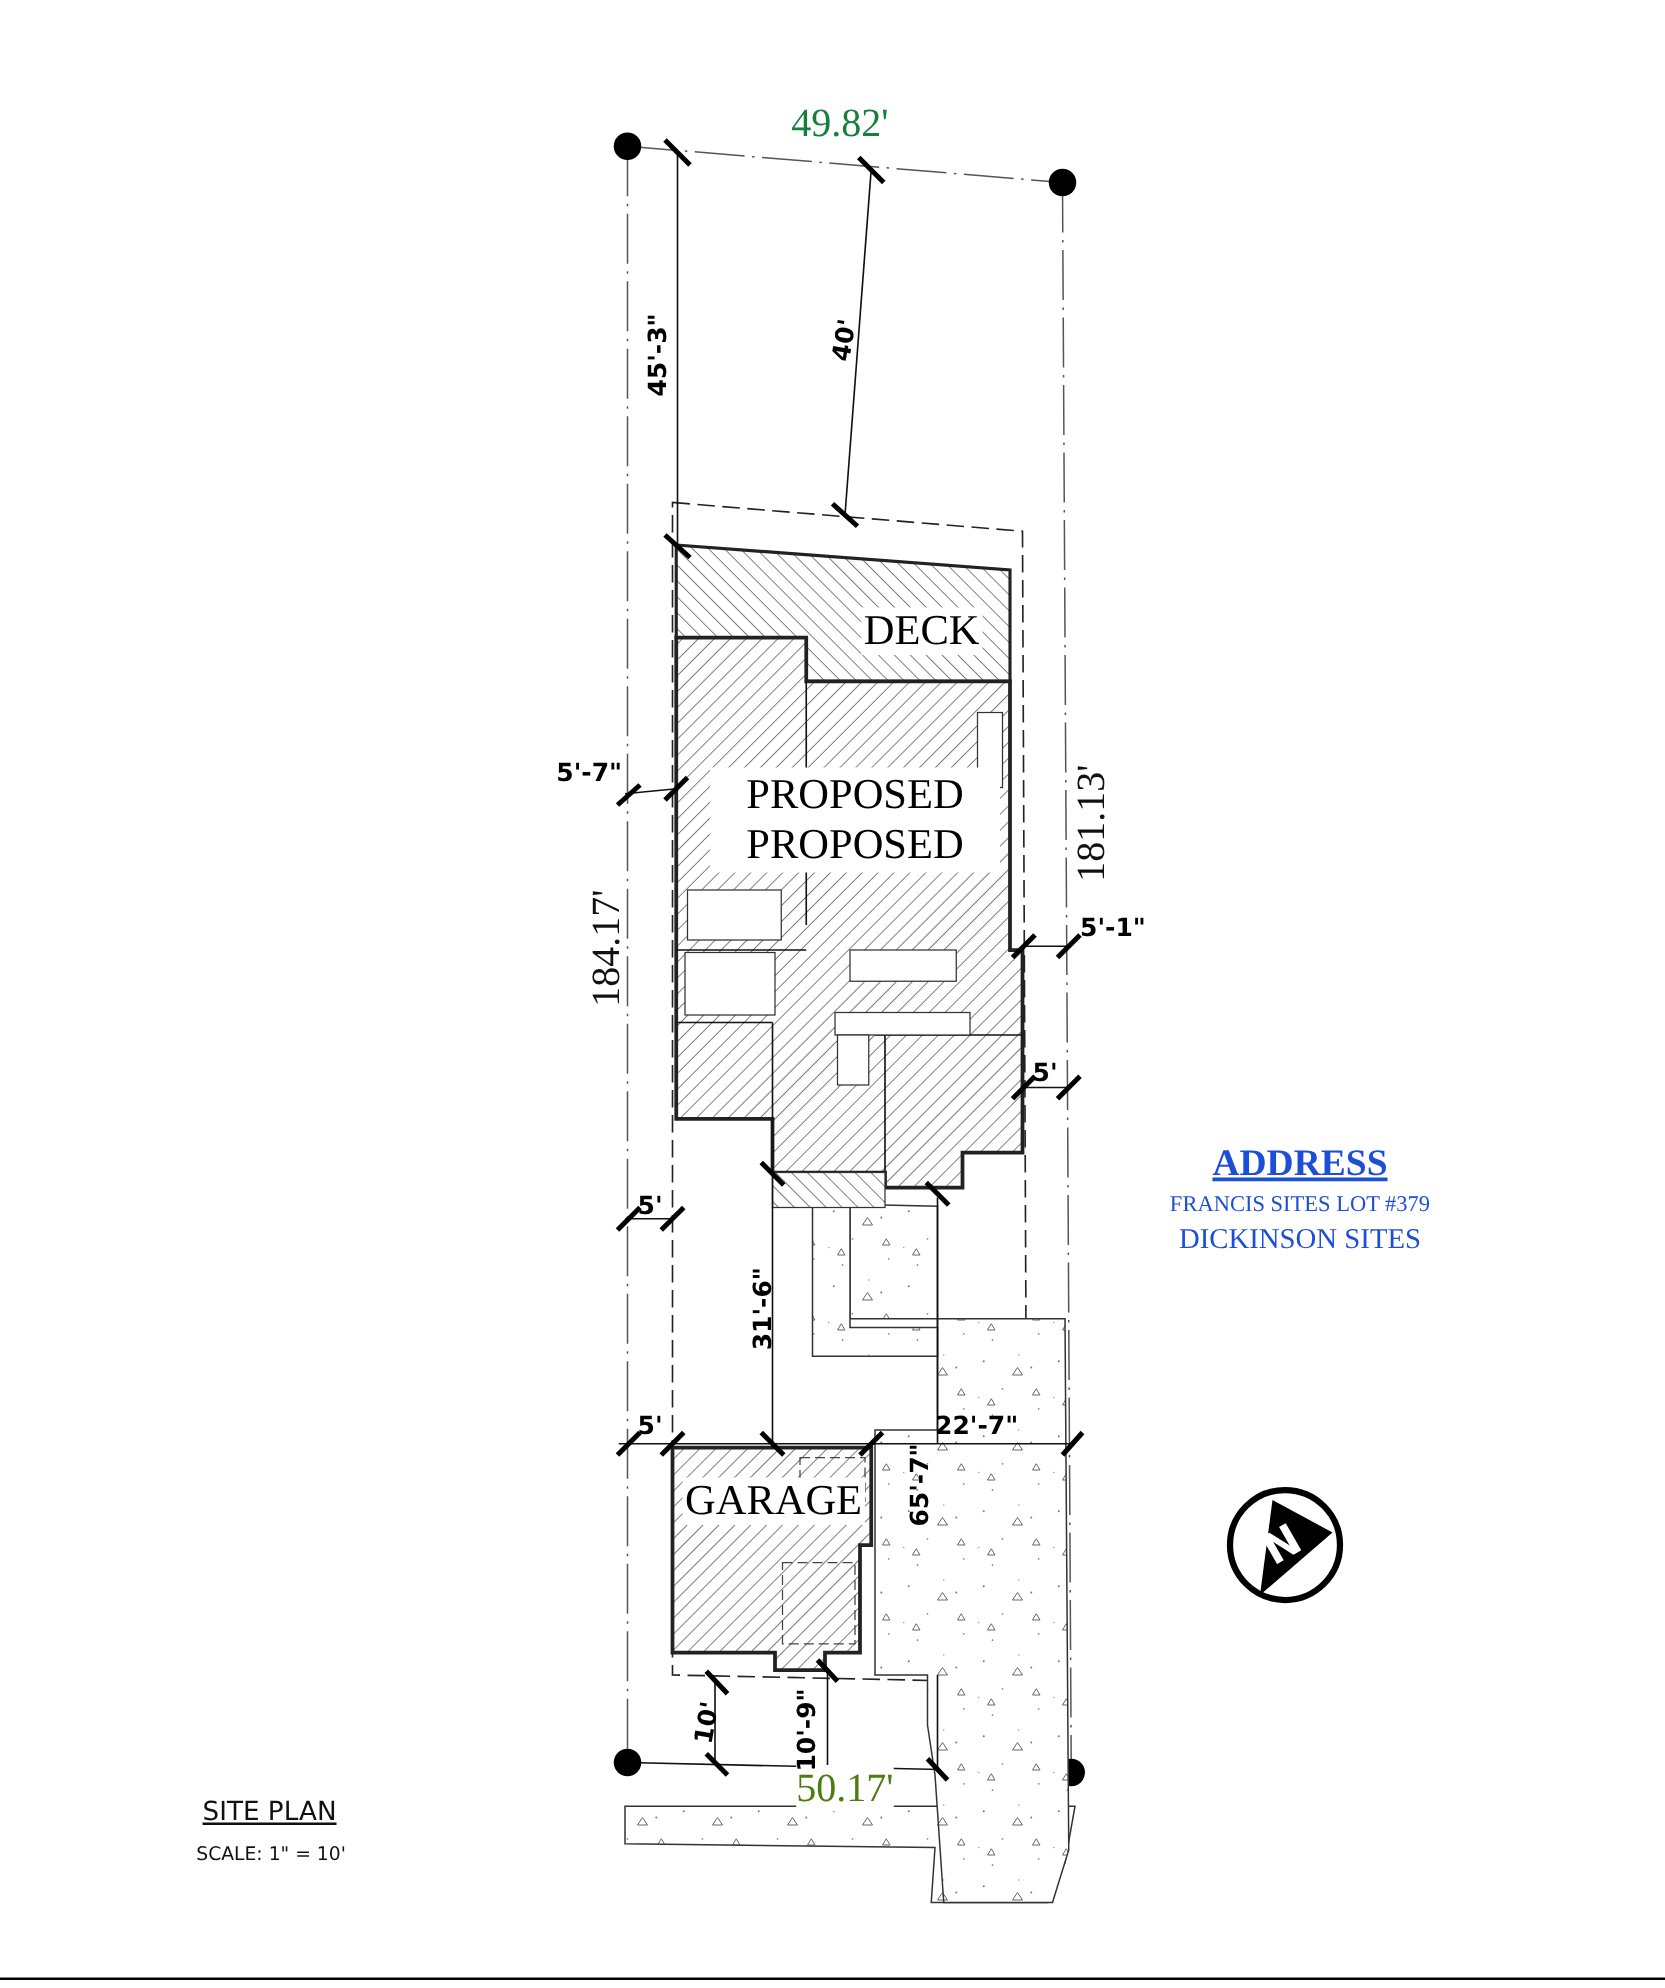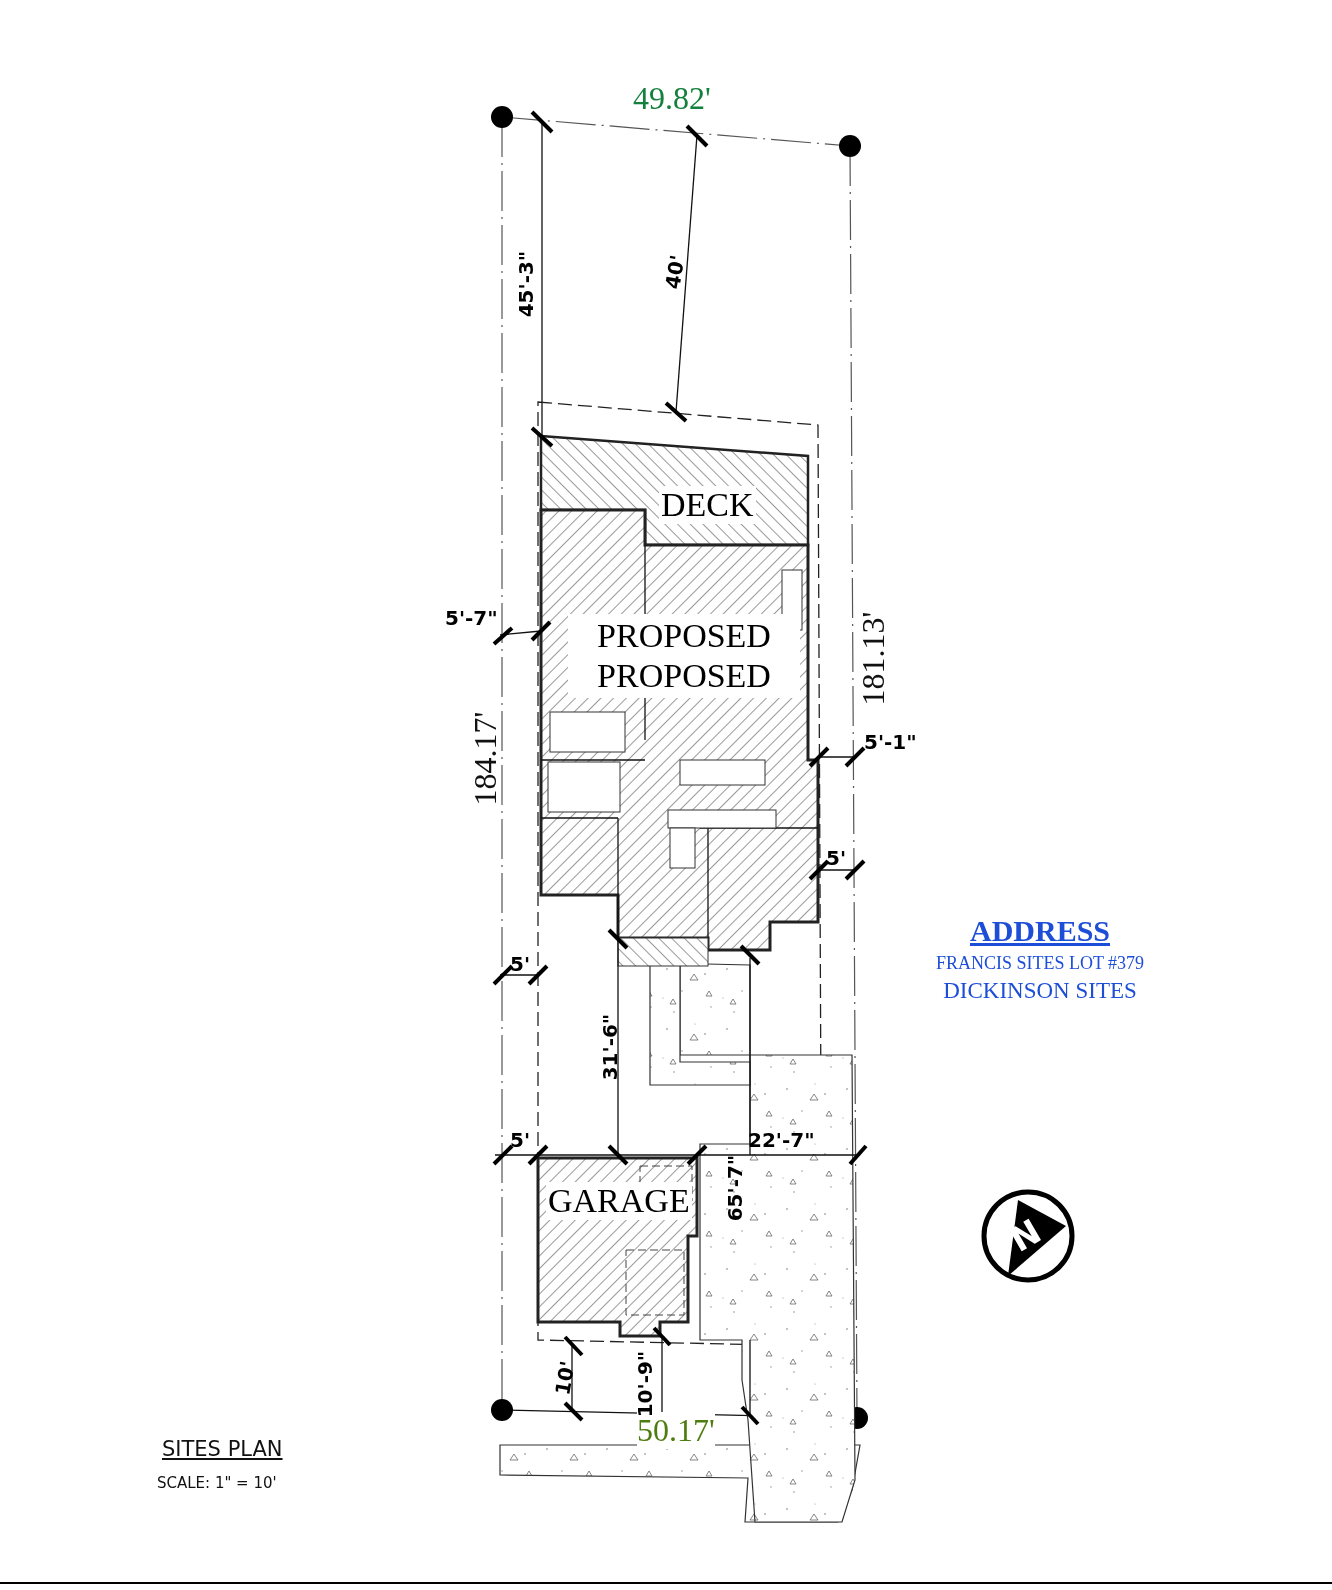--- a/index.html
+++ b/index.html
@@ -147,29 +147,29 @@
 <div class="sans" style="position:absolute;left:864px;top:730px;font-size:20px;font-weight:bold;">5'-1"</div>
 <div class="sans" style="position:absolute;left:826px;top:846px;font-size:20px;font-weight:bold;">5'</div>
 <div class="sans" style="position:absolute;left:510px;top:952px;font-size:20px;font-weight:bold;">5'</div>
 <div class="sans" style="position:absolute;left:570px;top:1035px;font-size:20px;font-weight:bold;transform:rotate(-90deg);width:80px;text-align:center;">31'-6"</div>
 <div class="sans" style="position:absolute;left:510px;top:1128px;font-size:20px;font-weight:bold;">5'</div>
 <div class="sans" style="position:absolute;left:748px;top:1128px;font-size:20px;font-weight:bold;">22'-7"</div>
 <div class="sans" style="position:absolute;left:700px;top:1176px;font-size:20px;font-weight:bold;transform:rotate(-90deg);width:70px;text-align:center;">65'-7"</div>
 <div class="sans" style="position:absolute;left:540px;top:1366px;font-size:20px;font-weight:bold;transform:rotate(-80deg);width:50px;text-align:center;">10'</div>
 <div class="sans" style="position:absolute;left:610px;top:1372px;font-size:20px;font-weight:bold;transform:rotate(-90deg);width:70px;text-align:center;">10'-9"</div>
 
-<div class="serif" style="position:absolute;left:659px;top:486px;font-size:34px;background:#fff;padding:0 2px;">DECK</div>
+<div class="serif" style="position:absolute;left:689px;top:486px;font-size:34px;background:#fff;padding:0 2px;">DECK</div>
 <div class="serif" style="position:absolute;left:568px;top:614px;width:232px;text-align:center;font-size:34px;background:#fff;line-height:40px;padding:2px 0;">
   <div>PROPOSED</div>
   <div>PROPOSED</div>
 </div>
 <div class="serif" style="position:absolute;left:546px;top:1182px;font-size:34px;background:#fff;padding:0 2px;">GARAGE</div>
 
 <div class="serif" style="position:absolute;left:880px;top:913px;width:320px;text-align:center;color:#1d4ed8;">
   <div style="font-size:30px;font-weight:bold;text-decoration:underline;line-height:36px;">ADDRESS</div>
   <div style="font-size:18px;line-height:28px;">FRANCIS SITES LOT #379</div>
   <div style="font-size:23px;line-height:28px;">DICKINSON SITES</div>
 </div>
 
-<div class="sans" style="position:absolute;left:162px;top:1437px;font-size:21px;text-decoration:underline;color:#111;">SITES PLAN</div>
+<div class="sans" style="position:absolute;left:162px;top:1437px;font-size:21px;text-decoration:underline;color:#111;">SITE PLAN</div>
 <div class="sans" style="position:absolute;left:157px;top:1474px;font-size:15px;color:#111;">SCALE: 1" = 10'</div>
 
 <div style="position:absolute;left:0;top:1582px;width:1332px;height:2px;background:#000;"></div>
 
 </body></html>

